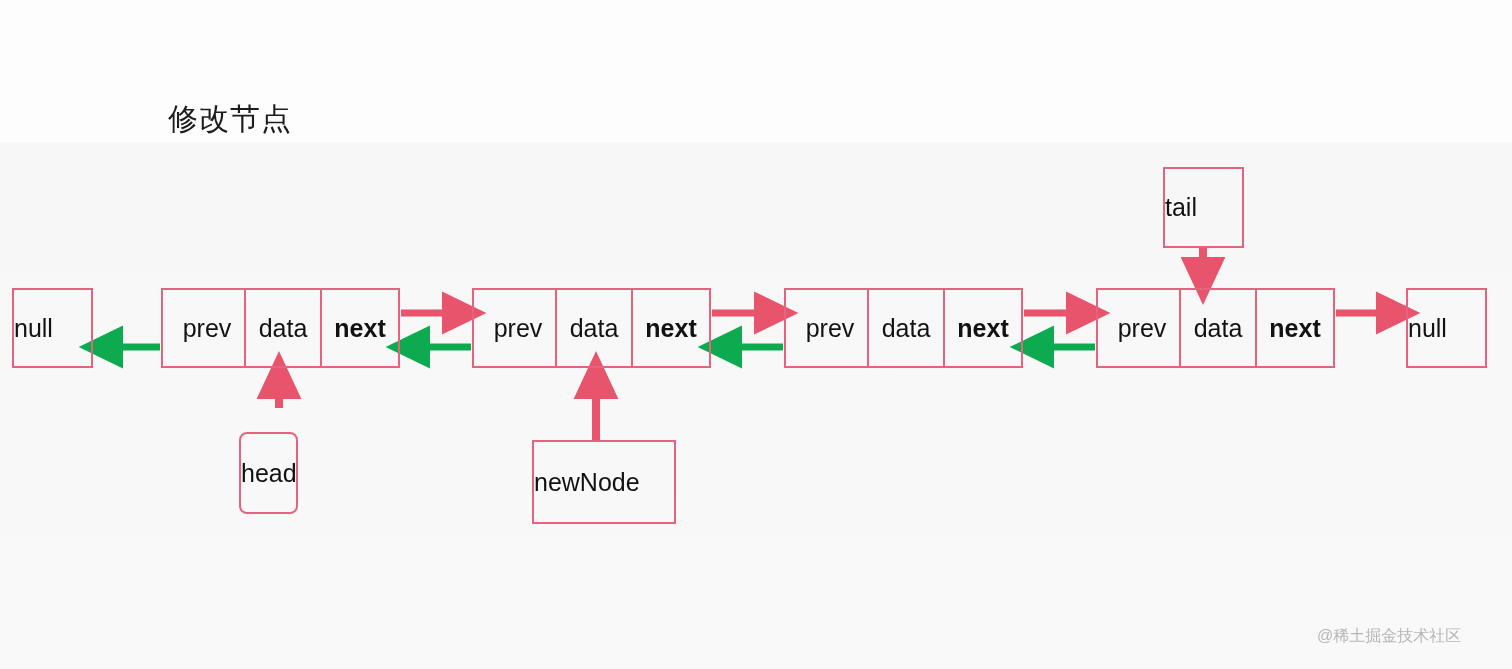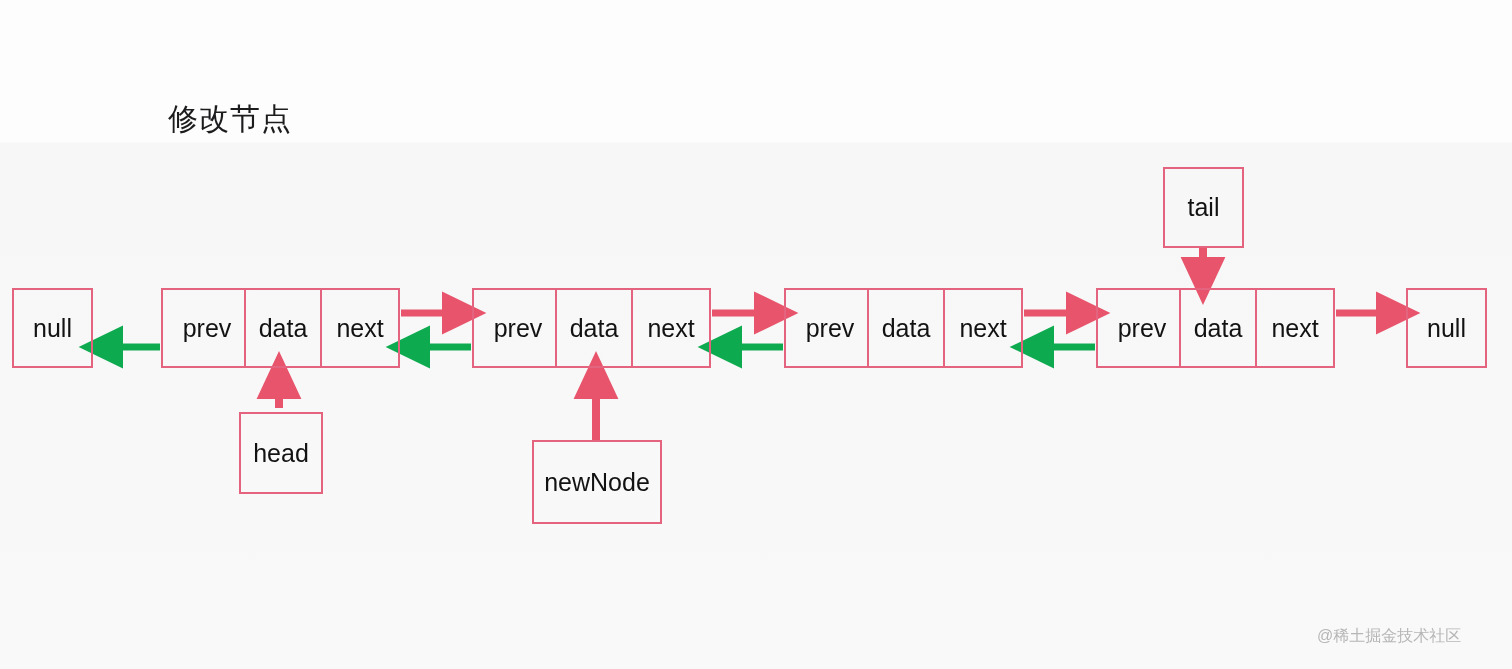--- a/index.html
+++ b/index.html
@@ -44,21 +44,21 @@
     white-space: nowrap;
   }
   
   .box {
     position: absolute;
     box-sizing: border-box;
     border: 2px solid #e4647f;
     background: transparent;
     display: flex;
     align-items: center;
-    justify-content: center;
+    justify-content: flex-start;
     font-size: 25px;
     color: #121212;
     white-space: nowrap;
   }
   .node {
     position: absolute;
     box-sizing: border-box;
     display: flex;
     border: 2px solid #e4647f;
     background: transparent;
@@ -71,20 +71,21 @@
     display: flex;
     align-items: center;
     justify-content: center;
     font-size: 25px;
     color: #121212;
     border-right: 2px solid #e4647f;
     white-space: nowrap;
   }
   .cell:last-child {
     border-right: none;
+    font-weight: bold;
   }
 </style>
 </head>
 <body>
 
 <div id="stage">
 
   <svg id="svg-layer" viewBox="0 0 1512 669">
     <defs>
       <marker id="mk-pink-r" markerWidth="7" markerHeight="7" refX="3.2" refY="3.5" orient="auto" markerUnits="strokeWidth">
@@ -150,22 +151,22 @@
   </div>
 
   <div class="box" style="left:1406px; top:288px; width:81px; height:80px;">
     <span>null</span>
   </div>
 
   <div class="box" style="left:1163px; top:167px; width:81px; height:81px;">
     <span>tail</span>
   </div>
 
-  <div class="box" style="left:239px; top:412px; width:84px; height:82px;">
+  <div class="box" style="left:239px; top:432px; width:59px; height:82px;border-radius:8px;">
     <span>head</span>
   </div>
 
-  <div class="box" style="left:532px; top:440px; width:130px; height:84px;">
+  <div class="box" style="left:532px; top:440px; width:144px; height:84px;">
     <span>newNode</span>
   </div>
 
   <div class="watermark">@稀土掘金技术社区</div>
 </div>
 
 </body></html>

